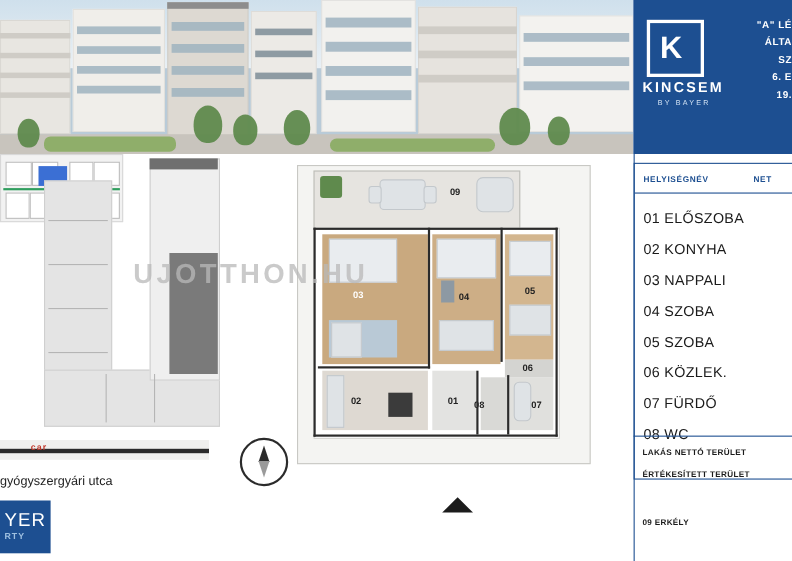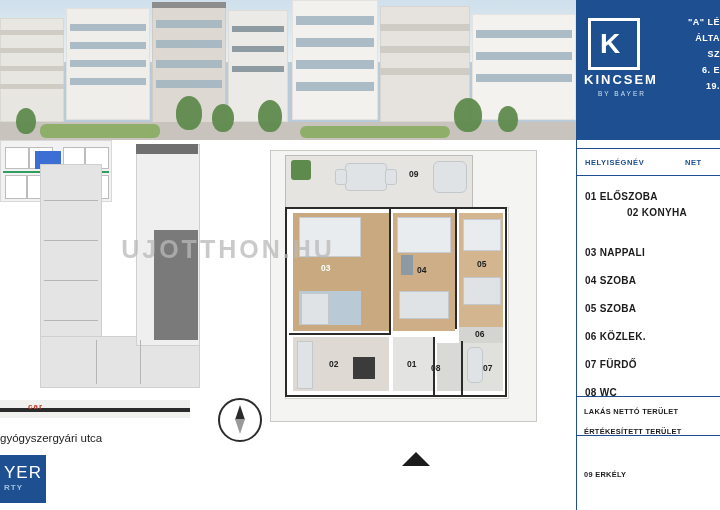--- a/index.html
+++ b/index.html
@@ -88,21 +88,21 @@
   .klogo{position:absolute;left:12px;top:18px;width:46px;height:46px;border:3px solid #fff;}
   .klogo .kk{position:absolute;left:9px;top:4px;color:#fff;font-size:28px;font-weight:bold;line-height:38px;}
   .kname{position:absolute;left:8px;top:72px;color:#fff;font-size:13px;font-weight:bold;letter-spacing:2px;}
   .ksub{position:absolute;left:22px;top:90px;color:#cfe0f2;font-size:6.5px;letter-spacing:2px;}
   .rhtxt{position:absolute;left:66px;top:14px;width:78px;color:#fff;text-align:right;font-size:9px;line-height:16px;font-weight:bold;letter-spacing:.5px;}
 
   .tablebox{position:absolute;left:0;top:148px;width:144px;height:286px;border:1px solid #1d4f91;}
   .thead{position:absolute;left:0;top:0;width:144px;height:26px;border-bottom:1px solid #1d4f91;}
   .thead span{position:absolute;top:9px;font-size:7.5px;font-weight:bold;color:#1d4f91;letter-spacing:.6px;}
   .th1{left:8px;} .th2{left:108px;}
-  .trow{position:absolute;left:8px;font-size:10px;font-weight:bold;color:#1b1b1b;letter-spacing:.3px;}
+  .trow{position:absolute;left:8px;font-size:13px;font-weight:normal;color:#1b1b1b;letter-spacing:.3px;}
   .tval{position:absolute;left:108px;font-size:7.6px;color:#1b1b1b;}
 
   .sumbox{position:absolute;left:0;top:396px;width:144px;height:60px;border-top:1px solid #1d4f91;}
   .srow{position:absolute;left:8px;font-size:7.4px;font-weight:bold;color:#1b1b1b;letter-spacing:.3px;}
   .sval{position:absolute;left:108px;font-size:7.4px;color:#1b1b1b;}
 
   .vline{position:absolute;left:576px;top:0;width:1px;height:510px;background:#1d4f91;}
 </style>
 </head>
 <body>
@@ -219,21 +219,21 @@
         <div class="roomno" style="left:146px;top:114px;">04</div>
 
         <div class="room floorwood" style="left:188px;top:62px;width:44px;height:114px;background:#d3b68f;"></div>
         <div class="bed" style="left:192px;top:68px;width:36px;height:30px;"></div>
         <div class="furn" style="left:192px;top:126px;width:36px;height:26px;"></div>
         <div class="roomno" style="left:206px;top:108px;">05</div>
 
         <div class="room tile" style="left:22px;top:186px;width:96px;height:54px;background:#ded9d2;"></div>
         <div class="furn" style="left:26px;top:190px;width:14px;height:46px;"></div>
         <div class="furnd" style="left:82px;top:206px;width:22px;height:22px;background:#3b3b3b;"></div>
-        <div class="roomno" style="left:58px;top:208px;">02</div>
+        <div class="roomno" style="left:48px;top:208px;">02</div>
 
         <div class="room tile" style="left:122px;top:186px;width:40px;height:54px;"></div>
         <div class="roomno" style="left:136px;top:208px;">01</div>
 
         <div class="room tile" style="left:166px;top:192px;width:24px;height:48px;background:#d9d9d6;"></div>
         <div class="roomno" style="left:160px;top:212px;">08</div>
 
         <div class="room tile" style="left:192px;top:192px;width:40px;height:48px;background:#e0e0dd;"></div>
         <div class="furn" style="left:196px;top:196px;width:14px;height:34px;border-radius:5px;"></div>
         <div class="roomno" style="left:212px;top:212px;">07</div>
@@ -294,21 +294,21 @@
 
     <div class="tablebox">
       <div class="thead">
         <span class="th1">HELYISÉGNÉV</span>
         <span class="th2">NET</span>
       </div>
 
       <div class="trow" style="top:42px;">01 ELŐSZOBA</div>
       <div class="tval" style="top:42px;"></div>
 
-      <div class="trow" style="top:58px;margin-left:42px;">02 KONYHA</div>
+      <div class="trow" style="top:70px;">02 KONYHA</div>
       <div class="tval" style="top:70px;"></div>
 
       <div class="trow" style="top:98px;">03 NAPPALI</div>
       <div class="tval" style="top:98px;"></div>
 
       <div class="trow" style="top:126px;">04 SZOBA</div>
       <div class="tval" style="top:126px;"></div>
 
       <div class="trow" style="top:154px;">05 SZOBA</div>
       <div class="tval" style="top:154px;"></div>

